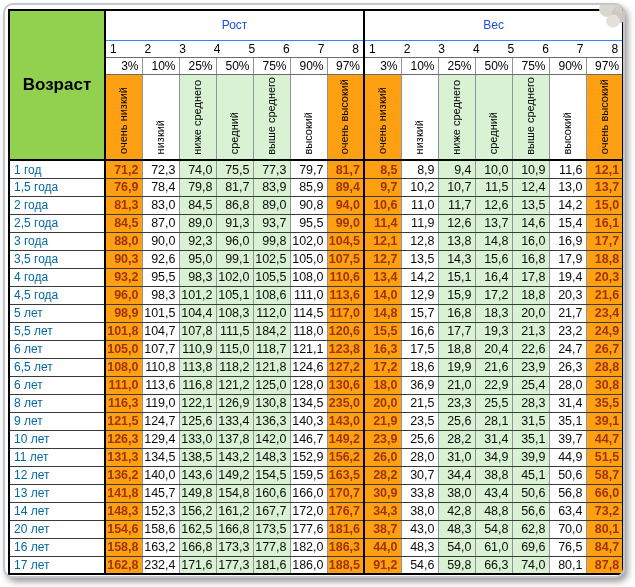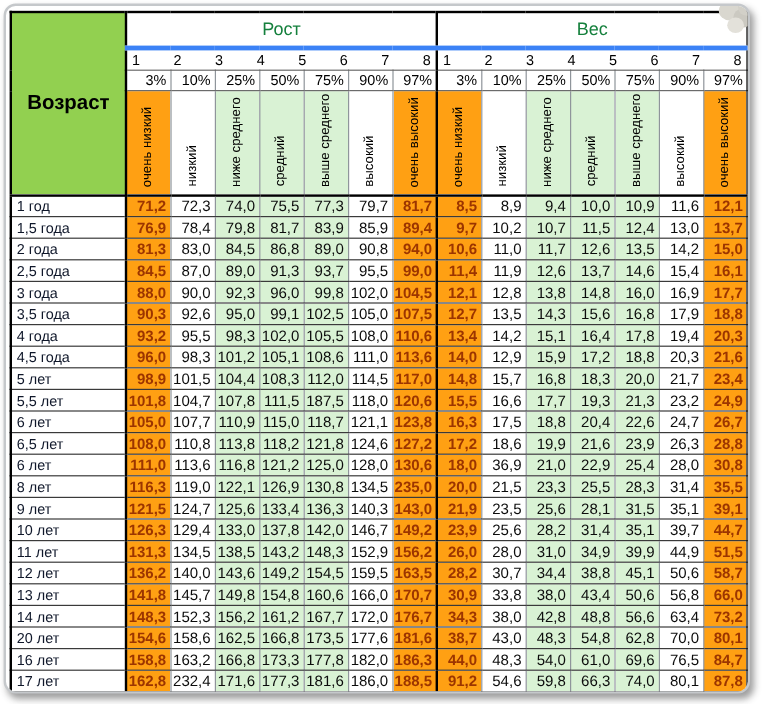--- a/index.html
+++ b/index.html
@@ -22,22 +22,22 @@
     box-sizing:border-box;overflow:hidden;white-space:nowrap;
   }
   
   th.age-head{
     background:#92D050;color:#000;font-size:17px;font-weight:700;
     vertical-align:middle;
     border-right:2px solid #000;border-bottom:2px solid #000;
   }
   
   .sec-title{
-    font-size:15px;font-weight:400;text-align:center;vertical-align:middle;
-    height:30px;border-bottom:4px solid #3b82f6;background:#fff;color:#15803d;
+    font-size:12px;font-weight:400;text-align:center;vertical-align:middle;
+    height:30px;border-bottom:1px solid #3b82f6;background:#fff;color:#1d4ed8;
   }
   .sec-start{border-left:2px solid #000 !important;}
   
   .r-ruler td{height:16px;border-bottom:1px solid #6b6b6b;background:#fff;}
   .ruler{display:flex;justify-content:space-between;padding:0 3px;font-size:12px;color:#000;line-height:14px;}
   
   td.pct{
     height:16px;font-size:12px;text-align:right;padding-right:3px;
     border-right:1px solid #8f959b;border-bottom:1px solid #6b6b6b;background:#fff;color:#000;
   }
@@ -46,21 +46,21 @@
     height:78px;vertical-align:bottom;text-align:center;
     border-right:1px solid #8f959b;border-bottom:2px solid #000;
   }
   .vtext{
     display:inline-block;writing-mode:vertical-rl;transform:rotate(180deg);
     font-size:11px;line-height:1.05;color:#000;padding-bottom:1px;
   }
   
   th.age{
     height:18px;background:#fff;font-weight:400;font-size:12px;text-align:left;
-    padding-left:4px;border-right:2px solid #000;border-bottom:1px solid #3a3a3a;color:#0f172a;
+    padding-left:4px;border-right:2px solid #000;border-bottom:1px solid #3a3a3a;color:#0369a1;
   }
   td.v{
     height:18px;font-size:12.5px;text-align:right;padding-right:3px;
     border-right:1px solid #8f959b;border-bottom:1px solid #3a3a3a;color:#0c0c0c;
   }
   .c-o{background:#FFA013;}
   .c-w{background:#ffffff;}
   .c-g{background:#D9F2D4;}
   td.v.c-o{color:#9C3500;font-weight:700;}
   
@@ -304,21 +304,21 @@
           <td class="v c-g">20,0</td>
           <td class="v c-w">21,7</td>
           <td class="v c-o">23,4</td>
         </tr>
         <tr>
           <th class="age">5,5 лет</th>
           <td class="v c-o sec-start">101,8</td>
           <td class="v c-w">104,7</td>
           <td class="v c-g">107,8</td>
           <td class="v c-g">111,5</td>
-          <td class="v c-g">187,5</td>
+          <td class="v c-g">184,2</td>
           <td class="v c-w">118,0</td>
           <td class="v c-o">120,6</td>
           <td class="v c-o sec-start">15,5</td>
           <td class="v c-w">16,6</td>
           <td class="v c-g">17,7</td>
           <td class="v c-g">19,3</td>
           <td class="v c-g">21,3</td>
           <td class="v c-w">23,2</td>
           <td class="v c-o">24,9</td>
         </tr>

